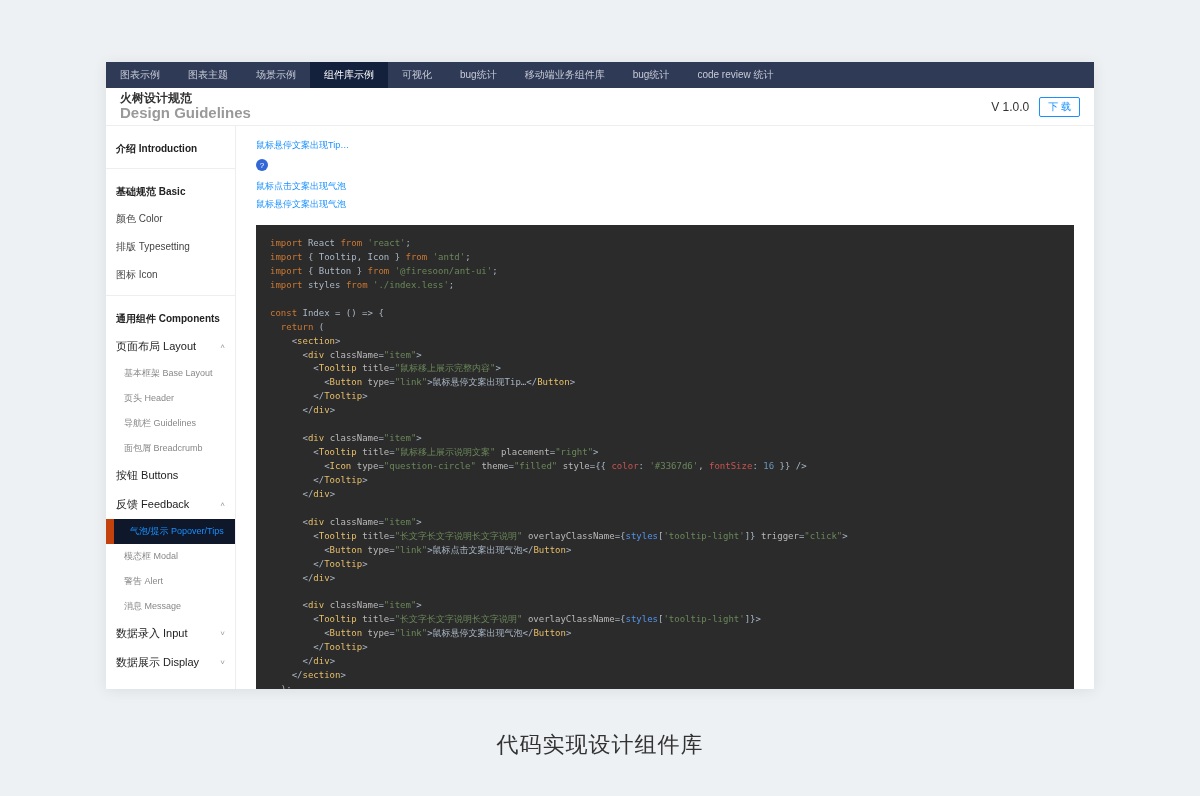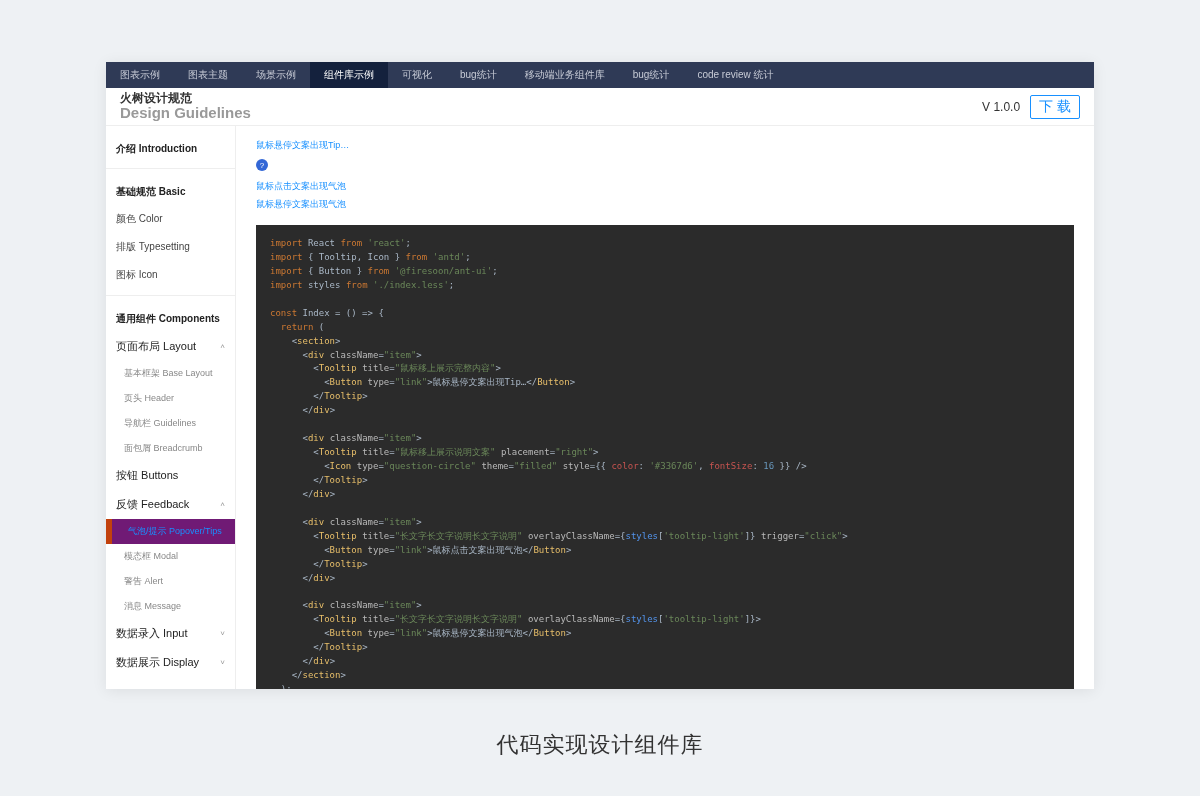--- a/index.html
+++ b/index.html
@@ -8,28 +8,28 @@
 .app { width: 988px; height: 627px; background: #fff; box-shadow: 0 2px 14px rgba(0,0,0,0.08); overflow: hidden; display: flex; flex-direction: column; }
 .topnav { background: #2f3a56; height: 26px; display: flex; align-items: stretch; color: #c7cbd6; font-size: 10px; }
 .topnav .tab { padding: 0 14px; display: flex; align-items: center; cursor: pointer; white-space: nowrap; }
 .topnav .tab.active { background: #14213d; color: #fff; }
 .subheader { height: 38px; border-bottom: 1px solid #eee; display: flex; align-items: center; justify-content: space-between; padding: 0 14px; }
 .brand { line-height: 1.1; }
 .brand .zh { font-size: 12px; font-weight: 600; }
 .brand .en { font-size: 15px; color: #999; font-weight: bold; }
 .right-head { display: flex; align-items: center; gap: 10px; }
 .version { font-size: 12px; font-weight: 500; }
-.btn-dl { border: 1px solid #1890ff; color: #1890ff; background: #fff; font-size: 14px; padding: 2px 8px; border-radius: 2px; cursor: pointer; }
+.btn-dl { border: 1px solid #1890ff; color: #1890ff; background: #fff; font-size: 10px; padding: 2px 8px; border-radius: 2px; cursor: pointer; }
 .main { flex: 1; display: flex; overflow: hidden; }
 .sidebar { width: 130px; border-right: 1px solid #eee; overflow-y: auto; padding-top: 6px; }
 .sb-h { font-size: 10px; font-weight: 700; padding: 10px 10px 6px; color: #222; }
 .sb-item { font-size: 10px; padding: 7px 10px; color: #444; cursor: pointer; display: flex; justify-content: space-between; align-items: center; }
 .sb-item.parent { font-size: 11px; color: #222; }
 .sb-child { font-size: 9px; padding: 6px 10px 6px 18px; color: #888; cursor: pointer; }
-.sb-child.active { background: #701a75; color: #1890ff; border-left: 6px solid #c2410c; padding-left: 16px; }
+.sb-child.active { background: #0f172a; color: #1890ff; border-left: 8px solid #c2410c; padding-left: 16px; }
 .caret { font-size: 8px; color: #999; }
 .sb-sep { height: 1px; background: #eee; margin: 6px 0; }
 .content { flex: 1; overflow-y: auto; padding: 8px 20px 20px; }
 .demo-links a { color: #1890ff; text-decoration: none; font-size: 9px; display: inline-block; }
 .demo-links div { margin: 3px 0; }
 .qicon { display: inline-flex; width: 12px; height: 12px; border-radius: 50%; background: #3367d6; color: #fff; font-size: 8px; align-items: center; justify-content: center; margin: 4px 0; }
 .code { background: #2b2b2b; color: #a9b7c6; font-family: Menlo, Consolas, monospace; font-size: 9px; line-height: 1.55; padding: 12px 14px; margin-top: 14px; white-space: pre; overflow: auto; }
 .k-import { color: #cc7832; } .k-str { color: #6a8759; } .k-from { color: #cc7832; }
 .k-const { color: #cc7832; } .k-return { color: #cc7832; } .k-tag { color: #e8bf6a; }
 .k-attr { color: #bababa; } .k-val { color: #6a8759; }

